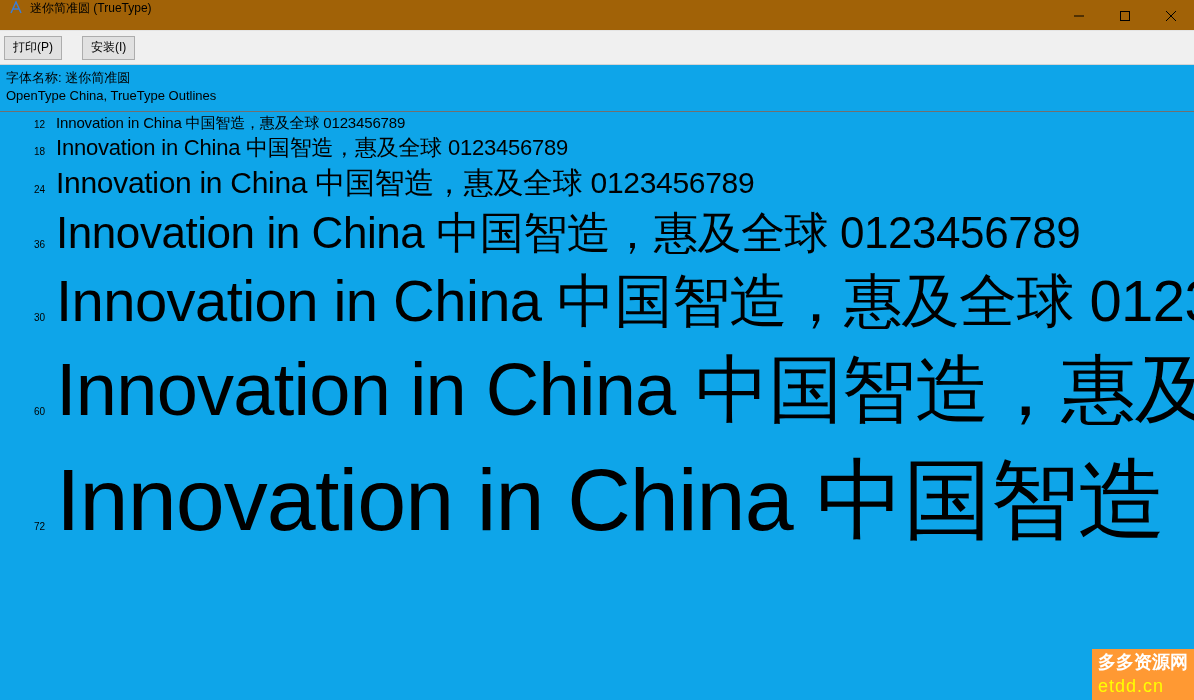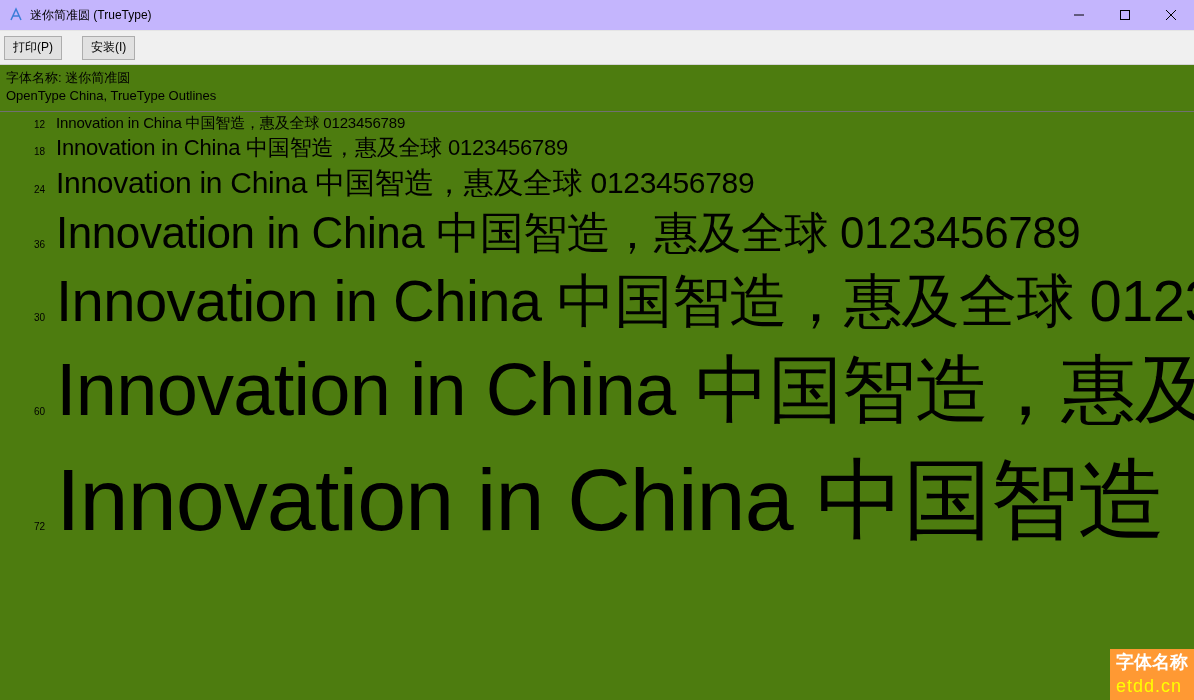--- a/index.html
+++ b/index.html
@@ -6,23 +6,23 @@
     body {
       font-family: "Microsoft YaHei", "SimSun", Arial, sans-serif;
       background: #f0f0f0;
       width: 1194px;
       height: 700px;
       overflow: hidden;
       position: relative;
     }
     .titlebar {
       height: 31px;
-      background: #c4b5fd;
-      display: flex;
-      align-items: center;
+      background: #a16207;
+      display: flex;
+      align-items: flex-start;
       border-bottom: 1px solid #e5e5e5;
     }
     .titlebar-icon {
       width: 16px; height: 16px;
       margin-left: 8px; margin-right: 6px;
       display: flex; align-items: center; justify-content: center;
     }
     .titlebar-icon svg { width: 16px; height: 16px; }
     .titlebar-text {
       font-size: 12px;
@@ -51,21 +51,21 @@
     .tb-btn {
       height: 24px;
       padding: 2px 8px;
       background: #e1e1e1;
       border: 1px solid #adadad;
       font-size: 12px;
       font-family: "SimSun", sans-serif;
       cursor: pointer;
     }
     .content {
-      background: #4d7c0f;
+      background: #0ea5e9;
       height: calc(700px - 31px - 34px);
       overflow: hidden;
       position: relative;
     }
     .info-block {
       padding: 4px 6px 6px 6px;
       border-bottom: 1px solid #707070;
       font-size: 13px;
       line-height: 1.4;
       color: #000;
@@ -189,16 +189,16 @@
         <span class="sample-size">60</span>
         <span class="sample-text" style="font-size: 74px;">Innovation in China 中国智造，惠及全球 0123456789</span>
       </div>
       <div class="sample-row">
         <span class="sample-size">72</span>
         <span class="sample-text" style="font-size: 88px;">Innovation in China 中国智造，惠及全球 0123456789</span>
       </div>
     </div>
 
   <div class="watermark">
-    <div>字体名称</div>
+    <div>多多资源网</div>
     <div class="line2">etdd.cn</div>
   </div>
 </div>
 
 </body></html>

